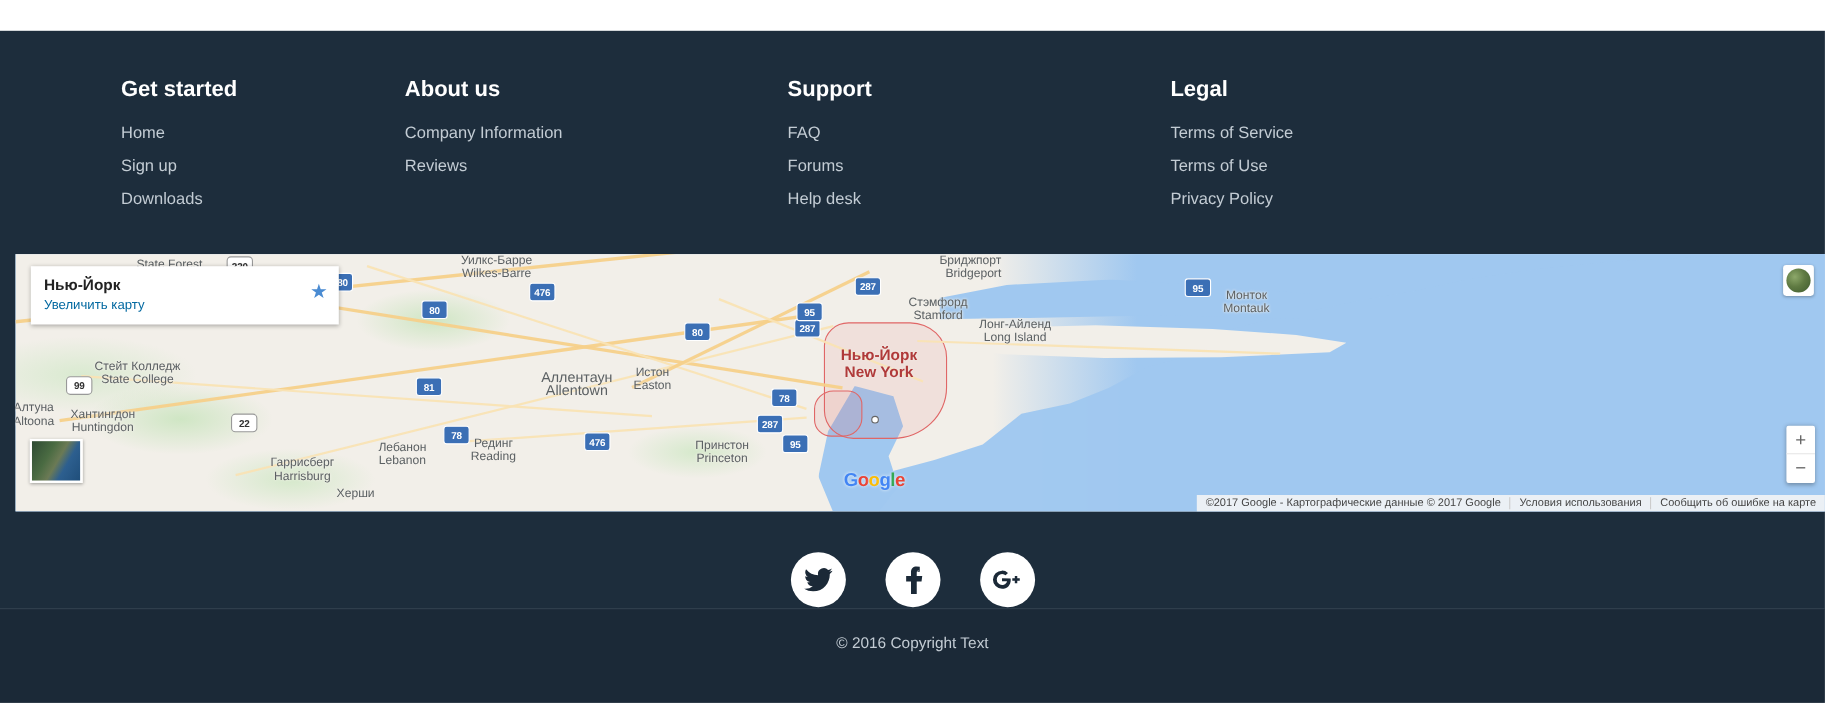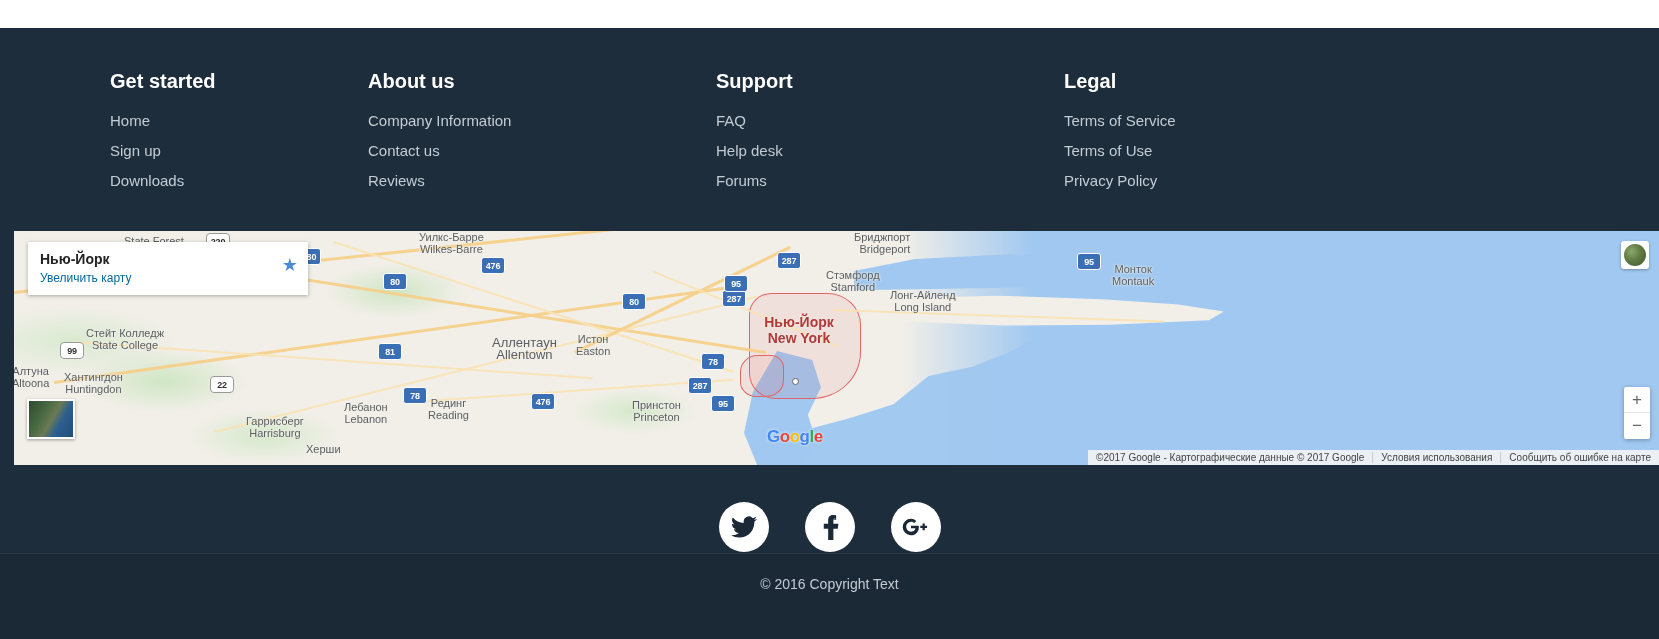--- a/index.html
+++ b/index.html
@@ -378,29 +378,28 @@
       <div class="link-col c0">
         <div class="col-title">Get started</div>
         <a class="col-link">Home</a>
         <a class="col-link">Sign up</a>
         <a class="col-link">Downloads</a>
       </div>
 
       <div class="link-col c1">
         <div class="col-title">About us</div>
         <a class="col-link">Company Information</a>
-        <a class="col-link">Contact us</a>
         <a class="col-link">Reviews</a>
       </div>
 
       <div class="link-col c2">
         <div class="col-title">Support</div>
         <a class="col-link">FAQ</a>
+        <a class="col-link">Forums</a>
         <a class="col-link">Help desk</a>
-        <a class="col-link">Forums</a>
       </div>
 
       <div class="link-col c3">
         <div class="col-title">Legal</div>
         <a class="col-link">Terms of Service</a>
         <a class="col-link">Terms of Use</a>
         <a class="col-link">Privacy Policy</a>
       </div>
 
     </div>

